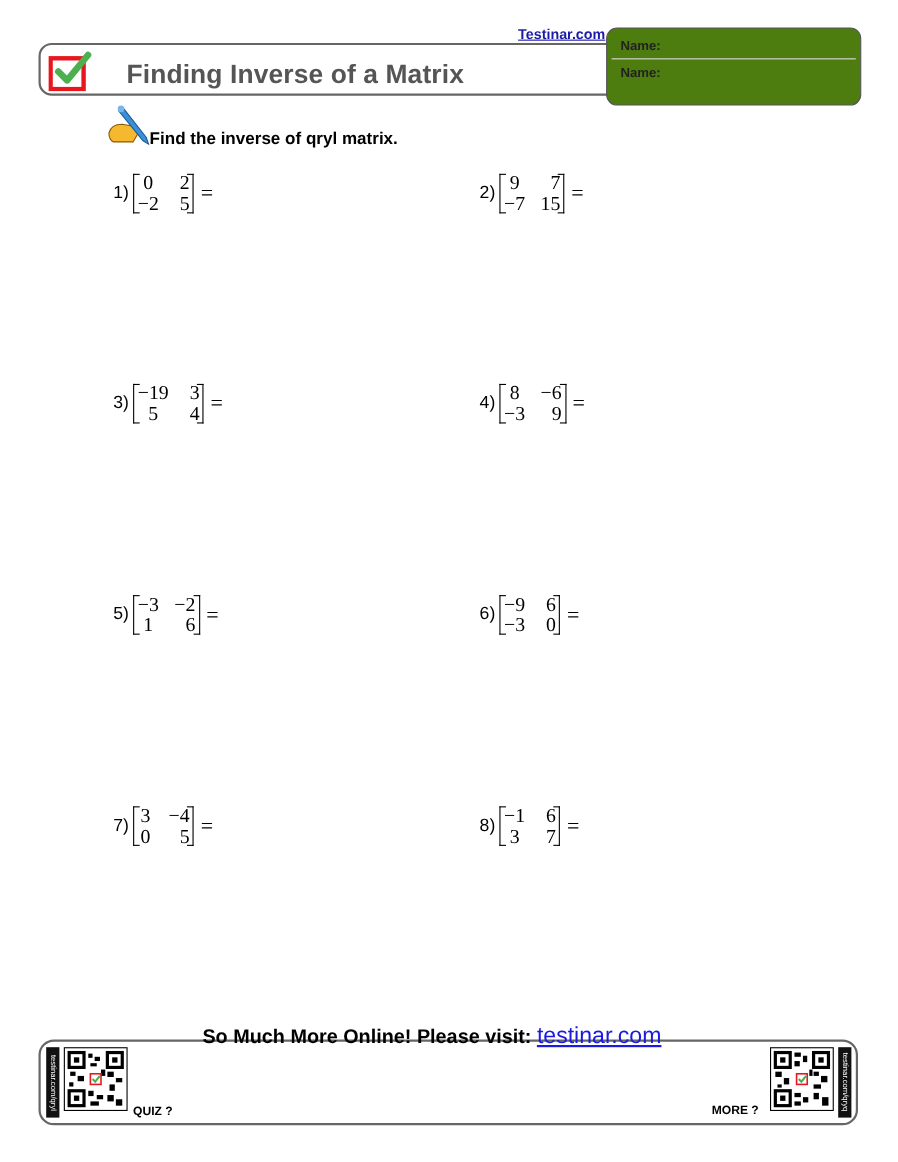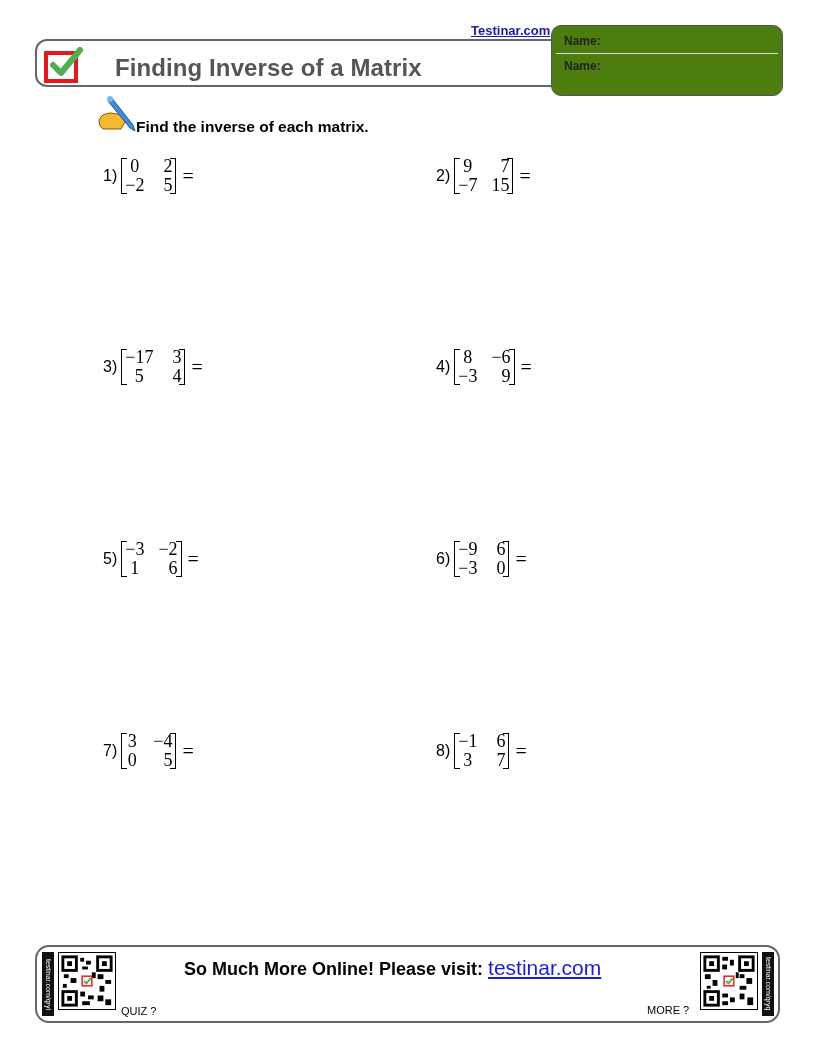--- a/index.html
+++ b/index.html
@@ -26,23 +26,23 @@
   .matrix::before{left:0;border-right:none;}
   .matrix::after{right:0;border-left:none;}
   .cell{text-align:right;min-width:14px;}
   .cell.c0{text-align:center;}
   .eq{font-family:"Liberation Serif",serif;font-size:20px;margin-left:6px;}
 
   
   .footer-box{position:absolute;left:35px;top:945px;width:745px;height:78px;border:2px solid #666;border-radius:14px;box-sizing:border-box;background:#fff;}
   .qr{position:absolute;width:58px;height:58px;border:1.5px solid #000;background:#fff;box-sizing:border-box;}
   .side-strip{position:absolute;width:12px;height:64px;background:#111;color:#fff;font-size:7px;writing-mode:vertical-rl;display:flex;align-items:center;justify-content:center;}
-  .footer-text{position:absolute;left:184px;top:956px;font-size:18px;font-weight:bold;}
+  .footer-text{position:absolute;left:184px;top:930px;font-size:18px;font-weight:bold;}
   .footer-link{color:#1a1ae0;text-decoration:underline;font-weight:normal;font-size:21px;}
-  .small-label{position:absolute;font-size:11px;font-weight:normal;}
+  .small-label{position:absolute;font-size:11px;font-weight:bold;}
 </style>
 </head>
 <body>
 
 <div class="header-box"></div>
 <svg class="logo" viewBox="0 0 40 38">
   <rect x="2" y="8" width="30" height="28" fill="none" stroke="#e8171d" stroke-width="4"></rect>
   <path d="M9 20 L17 28 L36 5" fill="none" stroke="#4caf50" stroke-width="6" stroke-linecap="round" stroke-linejoin="round"></path>
 </svg>
 <div class="title">Finding Inverse of a Matrix</div>
@@ -51,21 +51,21 @@
   <div class="row" style="top:8px">Name:</div>
   <div class="sep"></div>
   <div class="row" style="top:33px">Name:</div>
 </div>
 
 <svg class="pencil" viewBox="0 0 42 38">
   <path d="M2 26 Q4 18 14 18 L26 20 Q30 22 28 27 L24 34 L6 34 Q2 32 2 26 Z" fill="#f5b82e" stroke="#8a5a00" stroke-width="1"></path>
   <path d="M14 2 L36 30 L38 36 L33 33 L11 6 Z" fill="#3a8fd8" stroke="#1c5a96" stroke-width="1"></path>
   <circle cx="13" cy="4" r="3" fill="#7bb6ea"></circle>
 </svg>
-<div class="instruction">Find the inverse of each matrix.</div>
+<div class="instruction">Find the inverse of qryl matrix.</div>
 
 <div class="problem" style="left:103px;top:154px">
   <span class="pnum">1)</span>
   <div class="matrix">
     <span class="cell c0">0</span>
     <span class="cell">2</span>
     <span class="cell c0">−2</span>
     <span class="cell">5</span>
   </div>
   <span class="eq">=</span>
@@ -78,21 +78,21 @@
     <span class="cell">7</span>
     <span class="cell c0">−7</span>
     <span class="cell">15</span>
   </div>
   <span class="eq">=</span>
 </div>
 
 <div class="problem" style="left:103px;top:345px">
   <span class="pnum">3)</span>
   <div class="matrix">
-    <span class="cell c0">−17</span>
+    <span class="cell c0">−19</span>
     <span class="cell">3</span>
     <span class="cell c0">5</span>
     <span class="cell">4</span>
   </div>
   <span class="eq">=</span>
 </div>
 
 <div class="problem" style="left:436px;top:345px">
   <span class="pnum">4)</span>
   <div class="matrix">

